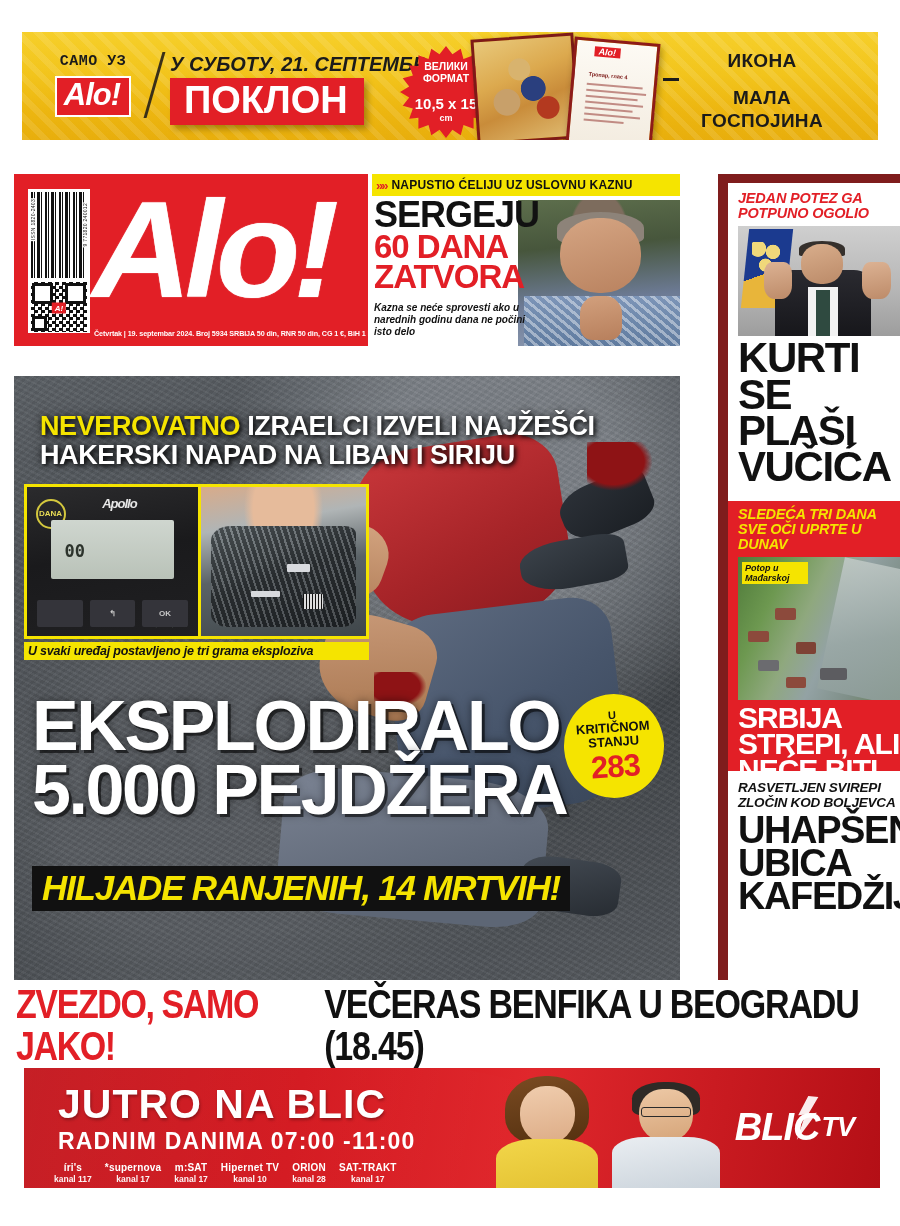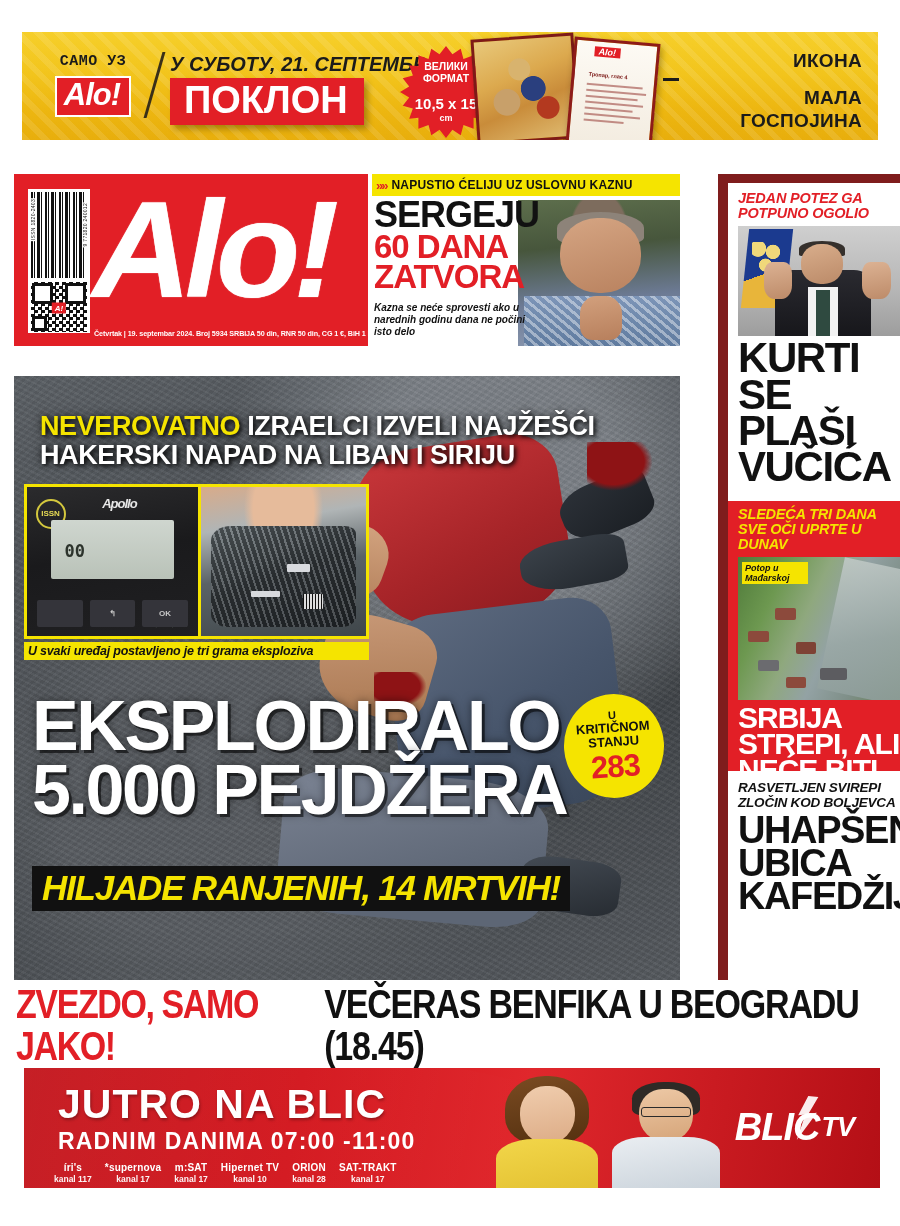--- a/index.html
+++ b/index.html
@@ -120,21 +120,21 @@
     position: absolute; left: 14px; top: 30px;
     font-size: 5.5px; font-weight: bold; color: #7a1614;
   }
   .promo-card-img .cardline {
     position: absolute; left: 13px;
     height: 1.6px; background: #a4544f; opacity: .65;
   }
 
   .promo-right {
     position: absolute; right: 16px; top: 18px;
-    text-align: right; width: 200px;
+    text-align: center; width: 200px;
   }
   .promo-right-1, .promo-right-3, .promo-right-4 {
     font-size: 19px; font-weight: bold; color: #1b1b1b;
     line-height: 1.18; letter-spacing: 0.3px;
   }
   .promo-right-dash {
     width: 16px; height: 3px; background: #1b1b1b; margin: 6px 0 6px 1px;
   }
 
   
@@ -840,21 +840,21 @@
     <div class="shoe3"></div>
     <div class="blood1"></div>
     <div class="blood2"></div>
 
     <div class="hero-kicker">
       <span class="hl">NEVEROVATNO</span><span> IZRAELCI IZVELI NAJŽEŠĆI HAKERSKI NAPAD NA LIBAN I SIRIJU</span>
     </div>
 
     <div class="inset-wrap">
       <div class="inset-a">
-        <div class="shot">ISSN</div>
+        <div class="shot">DANA</div>
         <div class="brand">Apollo</div>
         <div class="lcd"></div>
         <div class="lcd-num">00</div>
         <div class="lcd-time">R2:23</div>
         <div class="lcd-date">29/07/22</div>
         <div class="btnrow">
           <span></span>
           <span>↰</span>
           <span>OK</span>
         </div>

